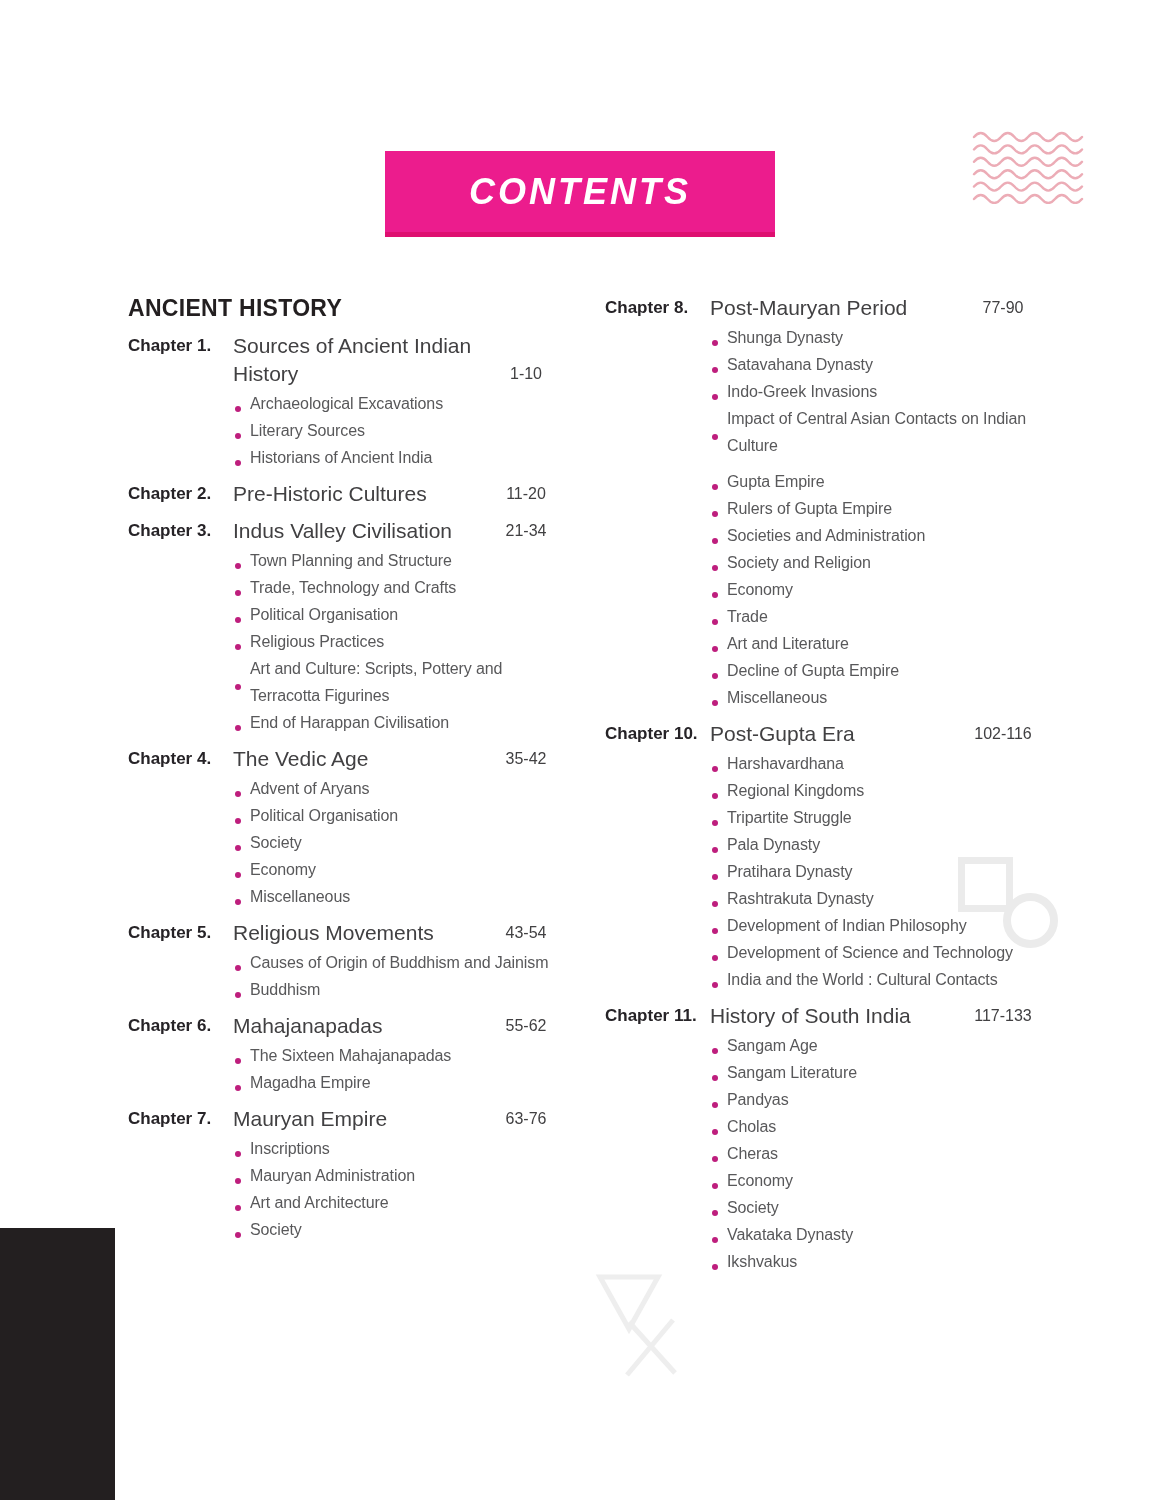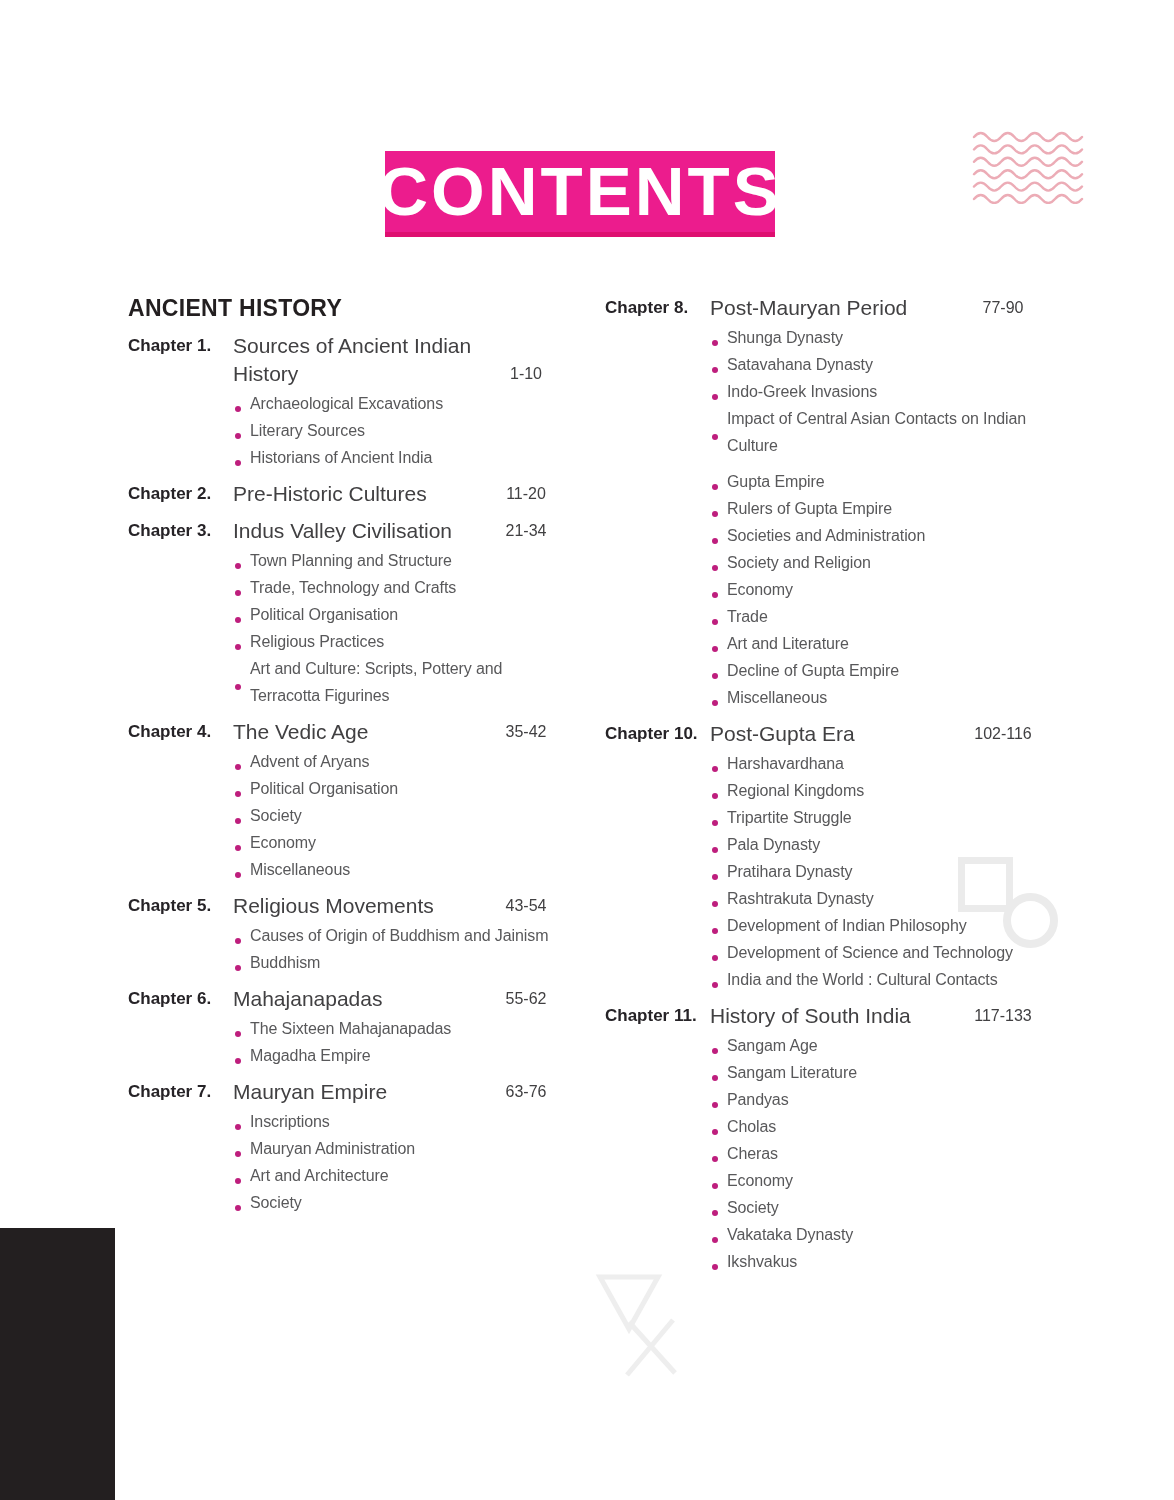--- a/index.html
+++ b/index.html
@@ -13,22 +13,23 @@
   
   .banner{
     position:absolute;left:385px;top:151px;
     width:390px;height:81px;
     background:#ec1c8d;
     border-bottom:5px solid #de0f70;
     display:flex;align-items:center;justify-content:center;
     z-index:2;
   }
   .banner span{
-    color:#ffffff;font-size:69px;font-weight:bold;letter-spacing:3px;
+    color:#ffffff;font-size:36px;font-weight:bold;letter-spacing:3px;
     line-height:1;
+    font-style:italic;
   }
   
   .waves{position:absolute;left:972px;top:128px;z-index:0;}
   .shape-square{
     position:absolute;left:958px;top:857px;width:41px;height:41px;
     border:7px solid #ebebeb;z-index:0;background:transparent;
   }
   .shape-circle{
     position:absolute;left:1003px;top:893px;width:39px;height:39px;
     border:8px solid #ebebeb;border-radius:50%;z-index:0;background:transparent;
@@ -162,20 +163,24 @@
               <span class="topic-text">Political Organisation</span>
             </li>
             <li>
               <span class="dot"></span>
               <span class="topic-text">Religious Practices</span>
             </li>
             <li>
               <span class="dot"></span>
               <span class="topic-text">Art and Culture: Scripts, Pottery and Terracotta Figurines</span>
             </li>
+            <li>
+              <span class="dot"></span>
+              <span class="topic-text">End of Harappan Civilisation</span>
+            </li>
           </ul>
   </div>
 
   <div class="chapter">
     <div class="ch-row">
       <span class="ch-label">Chapter 4.</span>
       <span class="ch-title">The Vedic Age</span>
       <span class="ch-pages">35-42</span>
     </div>
     <ul class="topics">

